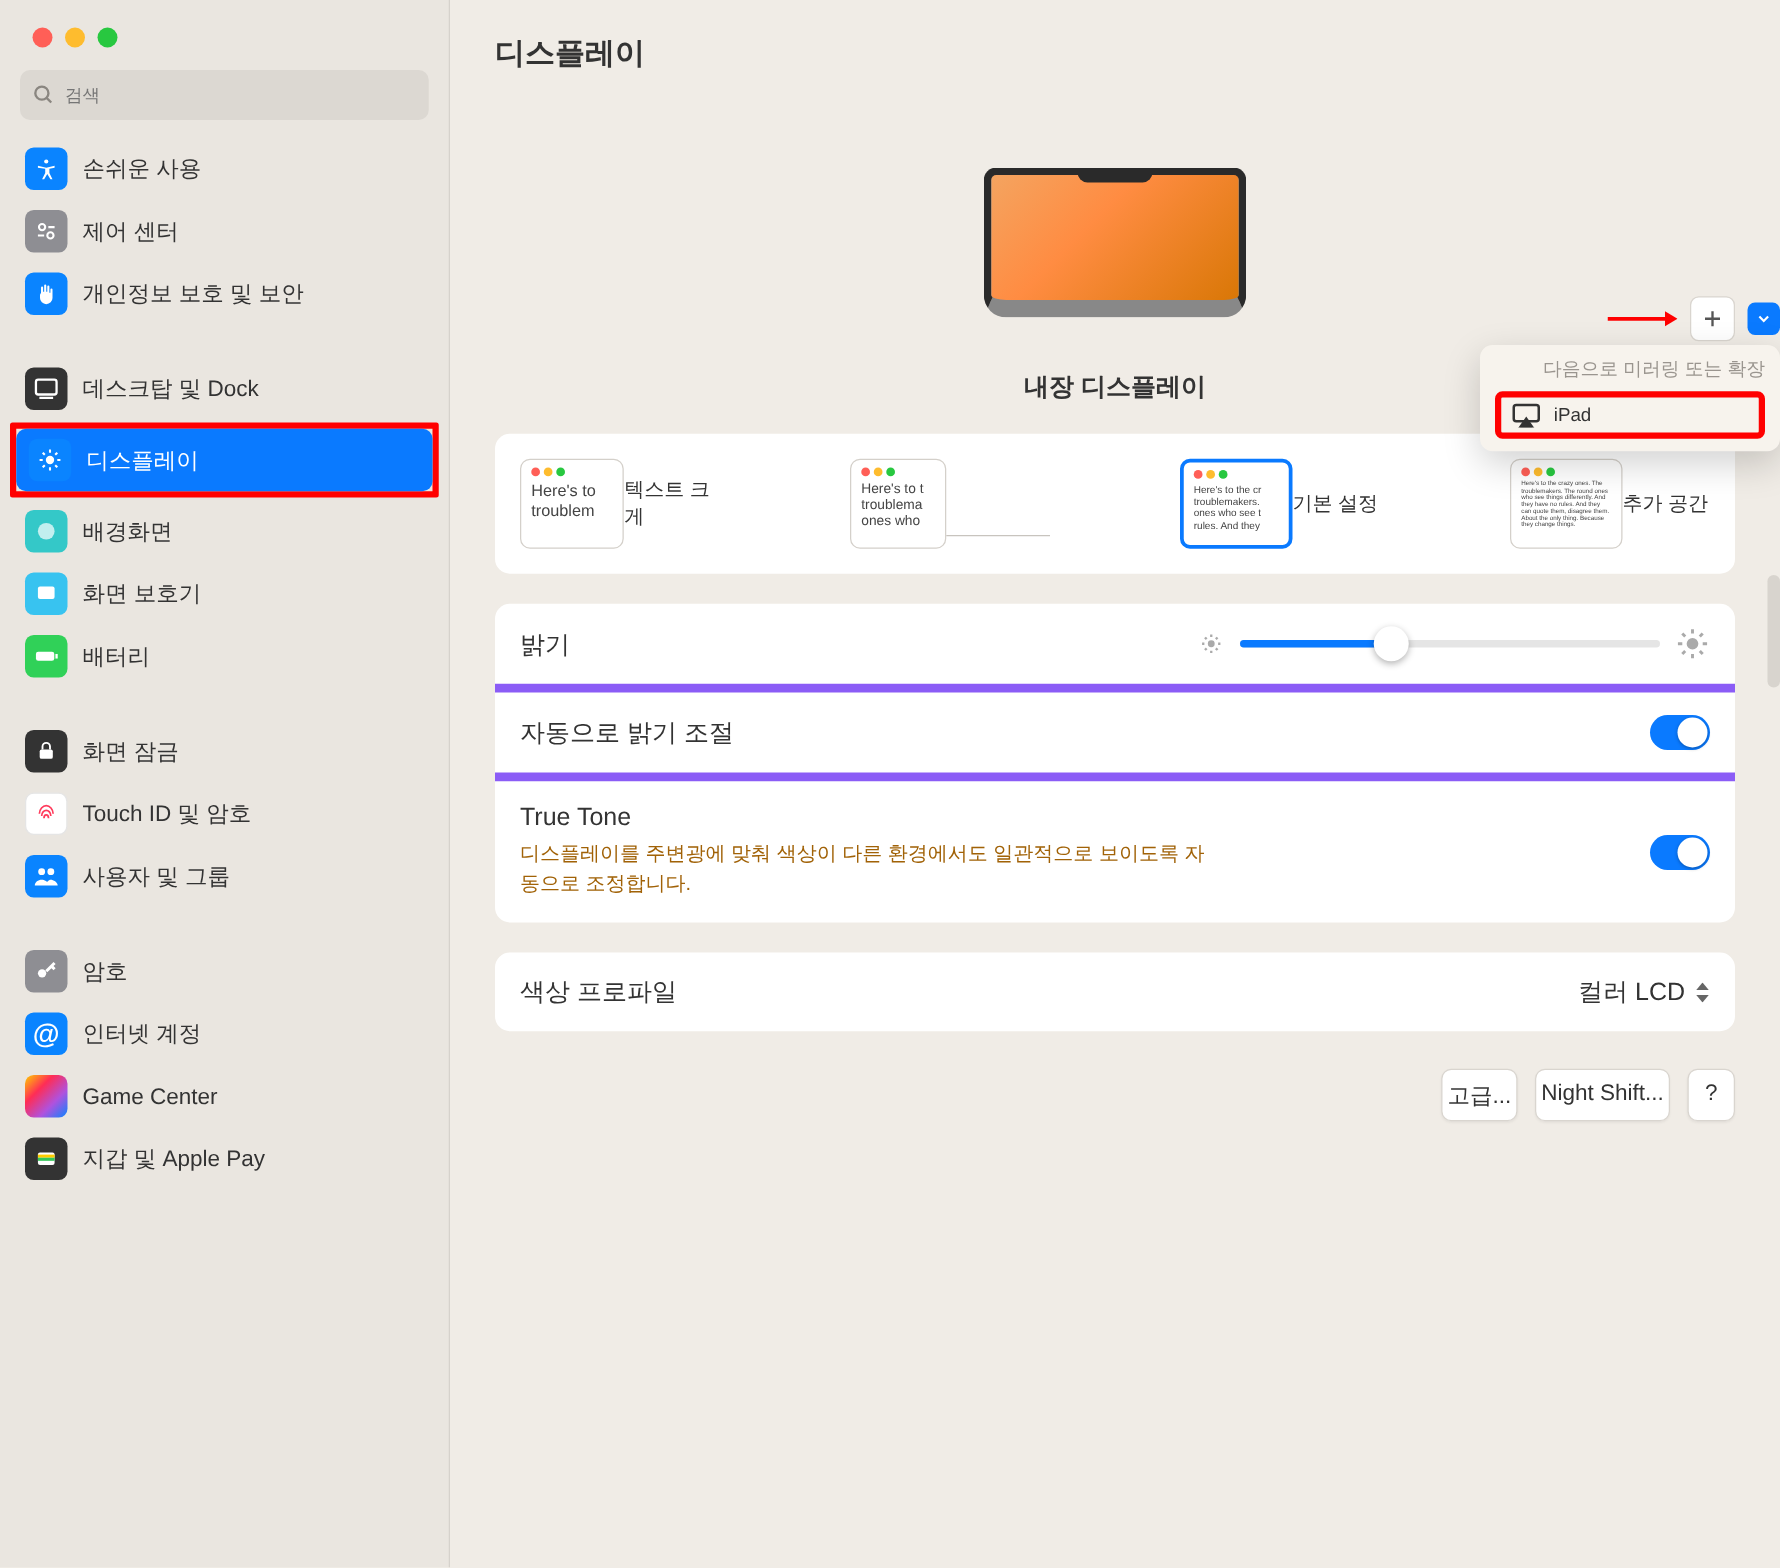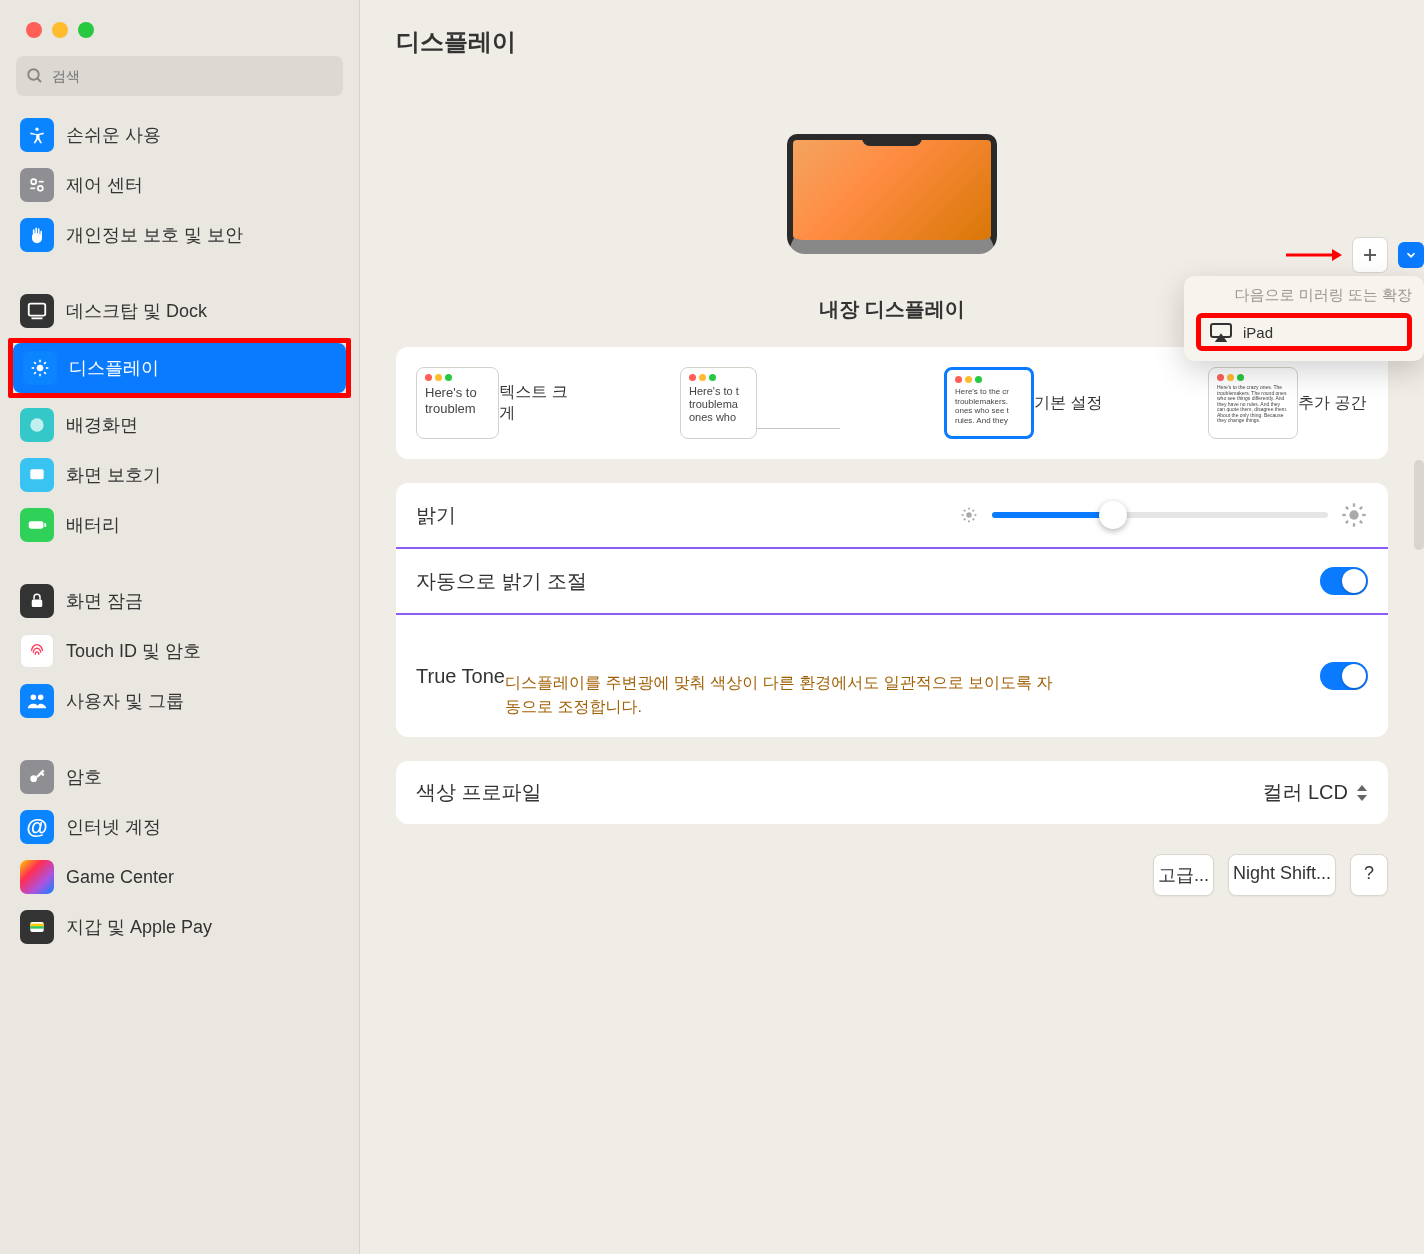--- a/index.html
+++ b/index.html
@@ -70,25 +70,25 @@
 .res-box .tl-mini { display:flex; gap:3px; margin-bottom:4px; }
 .res-box .tl-mini span { width:7px; height:7px; border-radius:50%; }
 .res-box .tl-mini .r{background:#ff5f57} .res-box .tl-mini .y{background:#febc2e} .res-box .tl-mini .g{background:#28c840}
 .res-box.tiny { font-size: 5px; line-height:1.1; }
 .res-box.med { font-size: 8px; }
 .res-label { font-size: 16px; color: #333; }
 .res-underline { width: 100px; border-bottom: 1px solid #c8c4be; margin-top: 50px; }
 
 
 .settings-card { background: #fff; border-radius: 12px; margin-bottom: 24px; }
-.setting-row { display: flex; align-items: center; justify-content: space-between; padding: 18px 20px; border-bottom: 2px solid #8b5cf6; }
+.setting-row { display: flex; align-items: center; justify-content: space-between; padding: 18px 20px; border-bottom: 7px solid #8b5cf6; }
 .setting-row:last-child { border-bottom: none; }
 .setting-label { font-size: 20px; color: #333; }
 .setting-desc { font-size: 16px; color: #a16207; margin-top: 6px; max-width: 560px; line-height: 1.5; }
-.setting-left { display: flex; flex-direction: row; margin-top: 32px; }
+.setting-left { display: flex; flex-direction: column; }
 
 .slider-wrap { display: flex; align-items: center; gap: 12px; width: 410px; }
 .sun-small, .sun-large { color: #aaa; }
 .slider-track { flex: 1; height: 6px; background: #e5e5e5; border-radius: 3px; position: relative; }
 .slider-fill { position: absolute; height: 100%; background: #0a7aff; border-radius: 3px; width: 36%; }
 .slider-thumb { position: absolute; width: 28px; height: 28px; background: #fff; border-radius: 50%; box-shadow: 0 2px 6px rgba(0,0,0,0.3); top: 50%; left: 36%; transform: translate(-50%,-50%); }
 
 .toggle { width: 48px; height: 28px; background: #0a7aff; border-radius: 14px; position: relative; cursor: default; }
 .toggle::after { content:""; position:absolute; width:24px; height:24px; background:#fff; border-radius:50%; right:2px; top:2px; box-shadow: 0 1px 3px rgba(0,0,0,0.3); }
 

